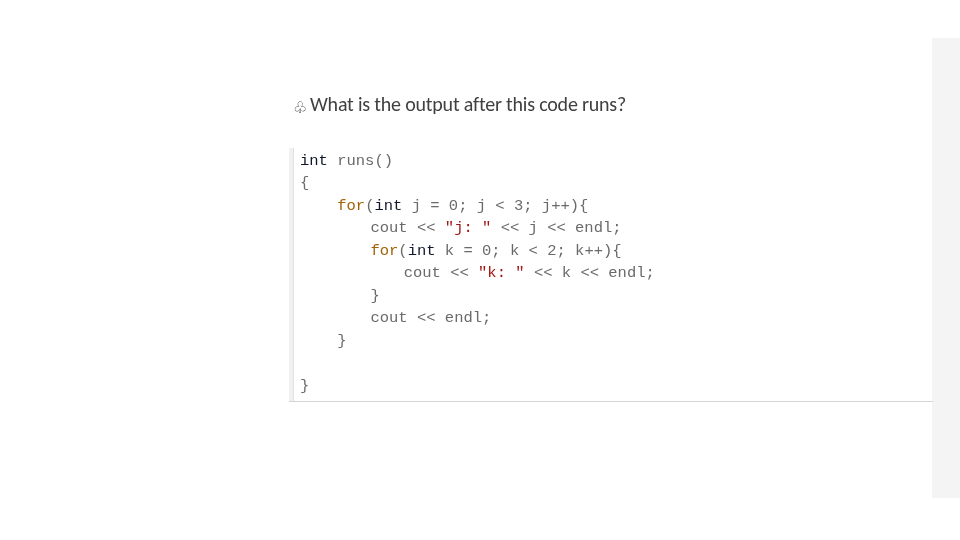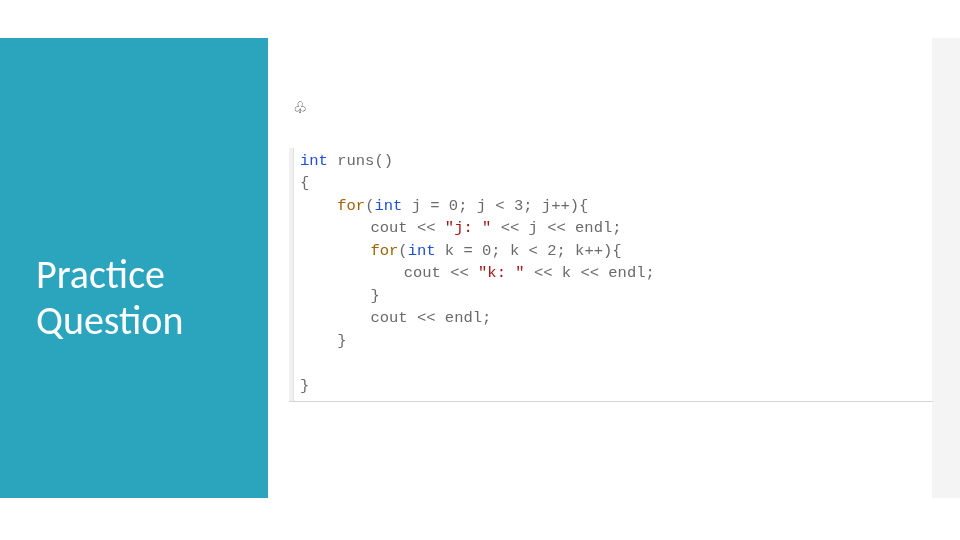--- a/index.html
+++ b/index.html
@@ -72,42 +72,37 @@
   pre {
     font-family: Consolas, "Courier New", monospace;
     font-size: 15.5px;
     line-height: 1.45;
     color: #6a6a6a;
     padding: 2px 0 4px 6px;
     white-space: pre;
   }
   .kw { color: #a16207; }
   .str { color: #a31515; }
-  .tp { color: #1d4ed8; }
+  .tp { color: #0f172a; }
   .dots {
     display: inline-block;
     color: #cfcfcf;
     white-space: pre;
     letter-spacing: -1px;
   }
 </style>
 </head>
 <body>
 
 <div class="slide">
-  <div class="left-panel">
-    <div class="title">
-      <span>Practice</span><br>
-      <span>Question</span>
-    </div>
-  </div>
 
   <div class="right-stripe"></div>
 
   <span class="bullet-icon">♧</span>
+  <div class="question">What is the output after this code runs?</div>
 
   <div class="code-block">
     <div class="gutter"></div>
 <pre><span class="tp">int</span><span> runs()</span>
 <span>{</span>
 <span>    </span><span class="kw">for</span><span>(</span><span class="tp">int</span><span> j = 0; j &lt; 3; j++){</span>
 <span class="dots">    </span><span>    cout &lt;&lt; </span><span class="str">"j: "</span><span> &lt;&lt; j &lt;&lt; endl;</span>
 <span class="dots">    </span><span>    </span><span class="kw">for</span><span>(</span><span class="tp">int</span><span> k = 0; k &lt; 2; k++){</span>
 <span class="dots">    </span><span class="dots">    </span><span>    cout &lt;&lt; </span><span class="str">"k: "</span><span> &lt;&lt; k &lt;&lt; endl;</span>
 <span class="dots">    </span><span>    }</span>

